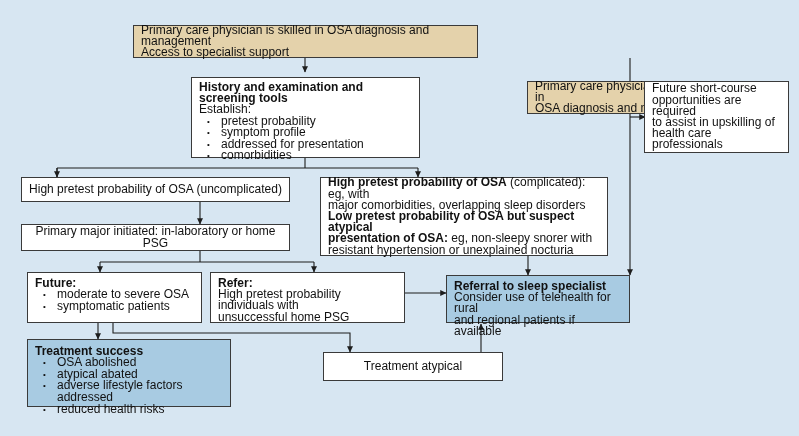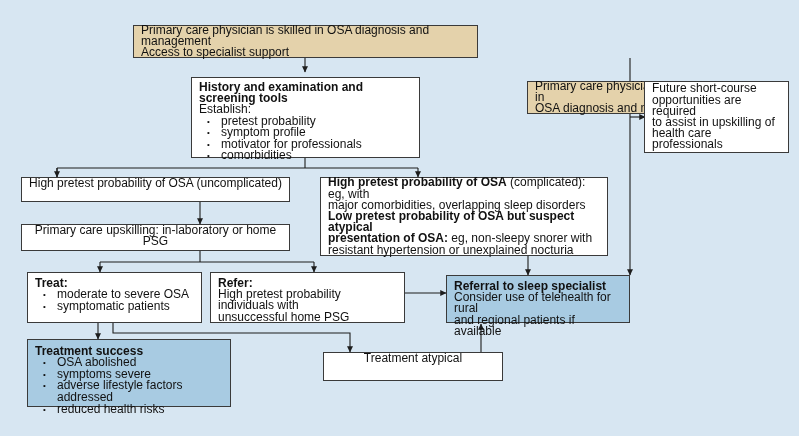--- a/index.html
+++ b/index.html
@@ -28,20 +28,21 @@
     background: #ffffff;
     color: #111111;
     font-size: 12px;
     line-height: 11.2px;
     padding: 4px 7px;
   }
   .node.tan   { background: #e4d2ab; }
   .node.blue  { background: #a8cbe2; }
   .node.center {
     display: flex;
+    align-items: center;
     justify-content: center;
     text-align: center;
     padding: 0 7px;
   }
   .node.vcenter {
     display: flex;
     flex-direction: column;
     justify-content: center;
   }
   .ttl { font-weight: bold; }
@@ -113,50 +114,50 @@
     <div class="ln">Primary care physician has little experience in</div>
     <div class="ln">OSA diagnosis and management</div>
   </div>
 
   <div class="node" style="left:191px; top:77px; width:229px; height:81px;">
     <div class="ttl">History and examination and screening tools</div>
     <div>Establish:</div>
     <ul class="bul">
       <li>pretest probability</li>
       <li>symptom profile</li>
-      <li>motivator for professionals</li>
+      <li>addressed for presentation</li>
       <li>comorbidities</li>
     </ul>
   </div>
 
   <div class="node vcenter" style="left:644px; top:81px; width:145px; height:72px;">
     <div class="ln">Future short-course</div>
     <div class="ln">opportunities are required</div>
     <div class="ln">to assist in upskilling of</div>
     <div class="ln">health care professionals</div>
   </div>
 
   <div class="node center" style="left:21px; top:177px; width:269px; height:25px;">
     <span>High pretest probability of OSA (uncomplicated)</span>
   </div>
 
   <div class="node center" style="left:21px; top:224px; width:269px; height:27px;">
-    <span>Primary care upskilling: in-laboratory or home PSG</span>
+    <span>Primary major initiated: in-laboratory or home PSG</span>
   </div>
 
   <div class="node vcenter" style="left:320px; top:177px; width:288px; height:79px; padding:5px 7px;">
     <div class="ln"><span class="ttl">High pretest probability of OSA</span><span> (complicated): eg, with</span></div>
     <div class="ln">major comorbidities, overlapping sleep disorders</div>
     <div class="ln ttl">Low pretest probability of OSA but suspect atypical</div>
     <div class="ln"><span class="ttl">presentation of OSA:</span><span> eg, non-sleepy snorer with</span></div>
     <div class="ln">resistant hypertension or unexplained nocturia</div>
   </div>
 
   <div class="node" style="left:27px; top:272px; width:175px; height:51px; padding:5px 7px;">
-    <div class="ttl">Treat:</div>
+    <div class="ttl">Future:</div>
     <ul class="bul">
       <li>moderate to severe OSA</li>
       <li>symptomatic patients</li>
     </ul>
   </div>
 
   <div class="node" style="left:210px; top:272px; width:195px; height:51px; padding:5px 7px;">
     <div class="ttl">Refer:</div>
     <div class="ln">High pretest probability individuals with</div>
     <div class="ln">unsuccessful home PSG</div>
@@ -165,21 +166,21 @@
   <div class="node blue" style="left:446px; top:275px; width:184px; height:48px; padding:5px 7px;">
     <div class="ttl">Referral to sleep specialist</div>
     <div class="ln">Consider use of telehealth for rural</div>
     <div class="ln">and regional patients if available</div>
   </div>
 
   <div class="node blue" style="left:27px; top:339px; width:204px; height:68px; padding:6px 7px;">
     <div class="ttl">Treatment success</div>
     <ul class="bul">
       <li>OSA abolished</li>
-      <li>symptoms severe</li>
+      <li>atypical abated</li>
       <li>adverse lifestyle factors addressed</li>
       <li>reduced health risks</li>
     </ul>
   </div>
 
   <div class="node center" style="left:323px; top:352px; width:180px; height:29px;">
     <span>Treatment atypical</span>
   </div>
 
 </div>

